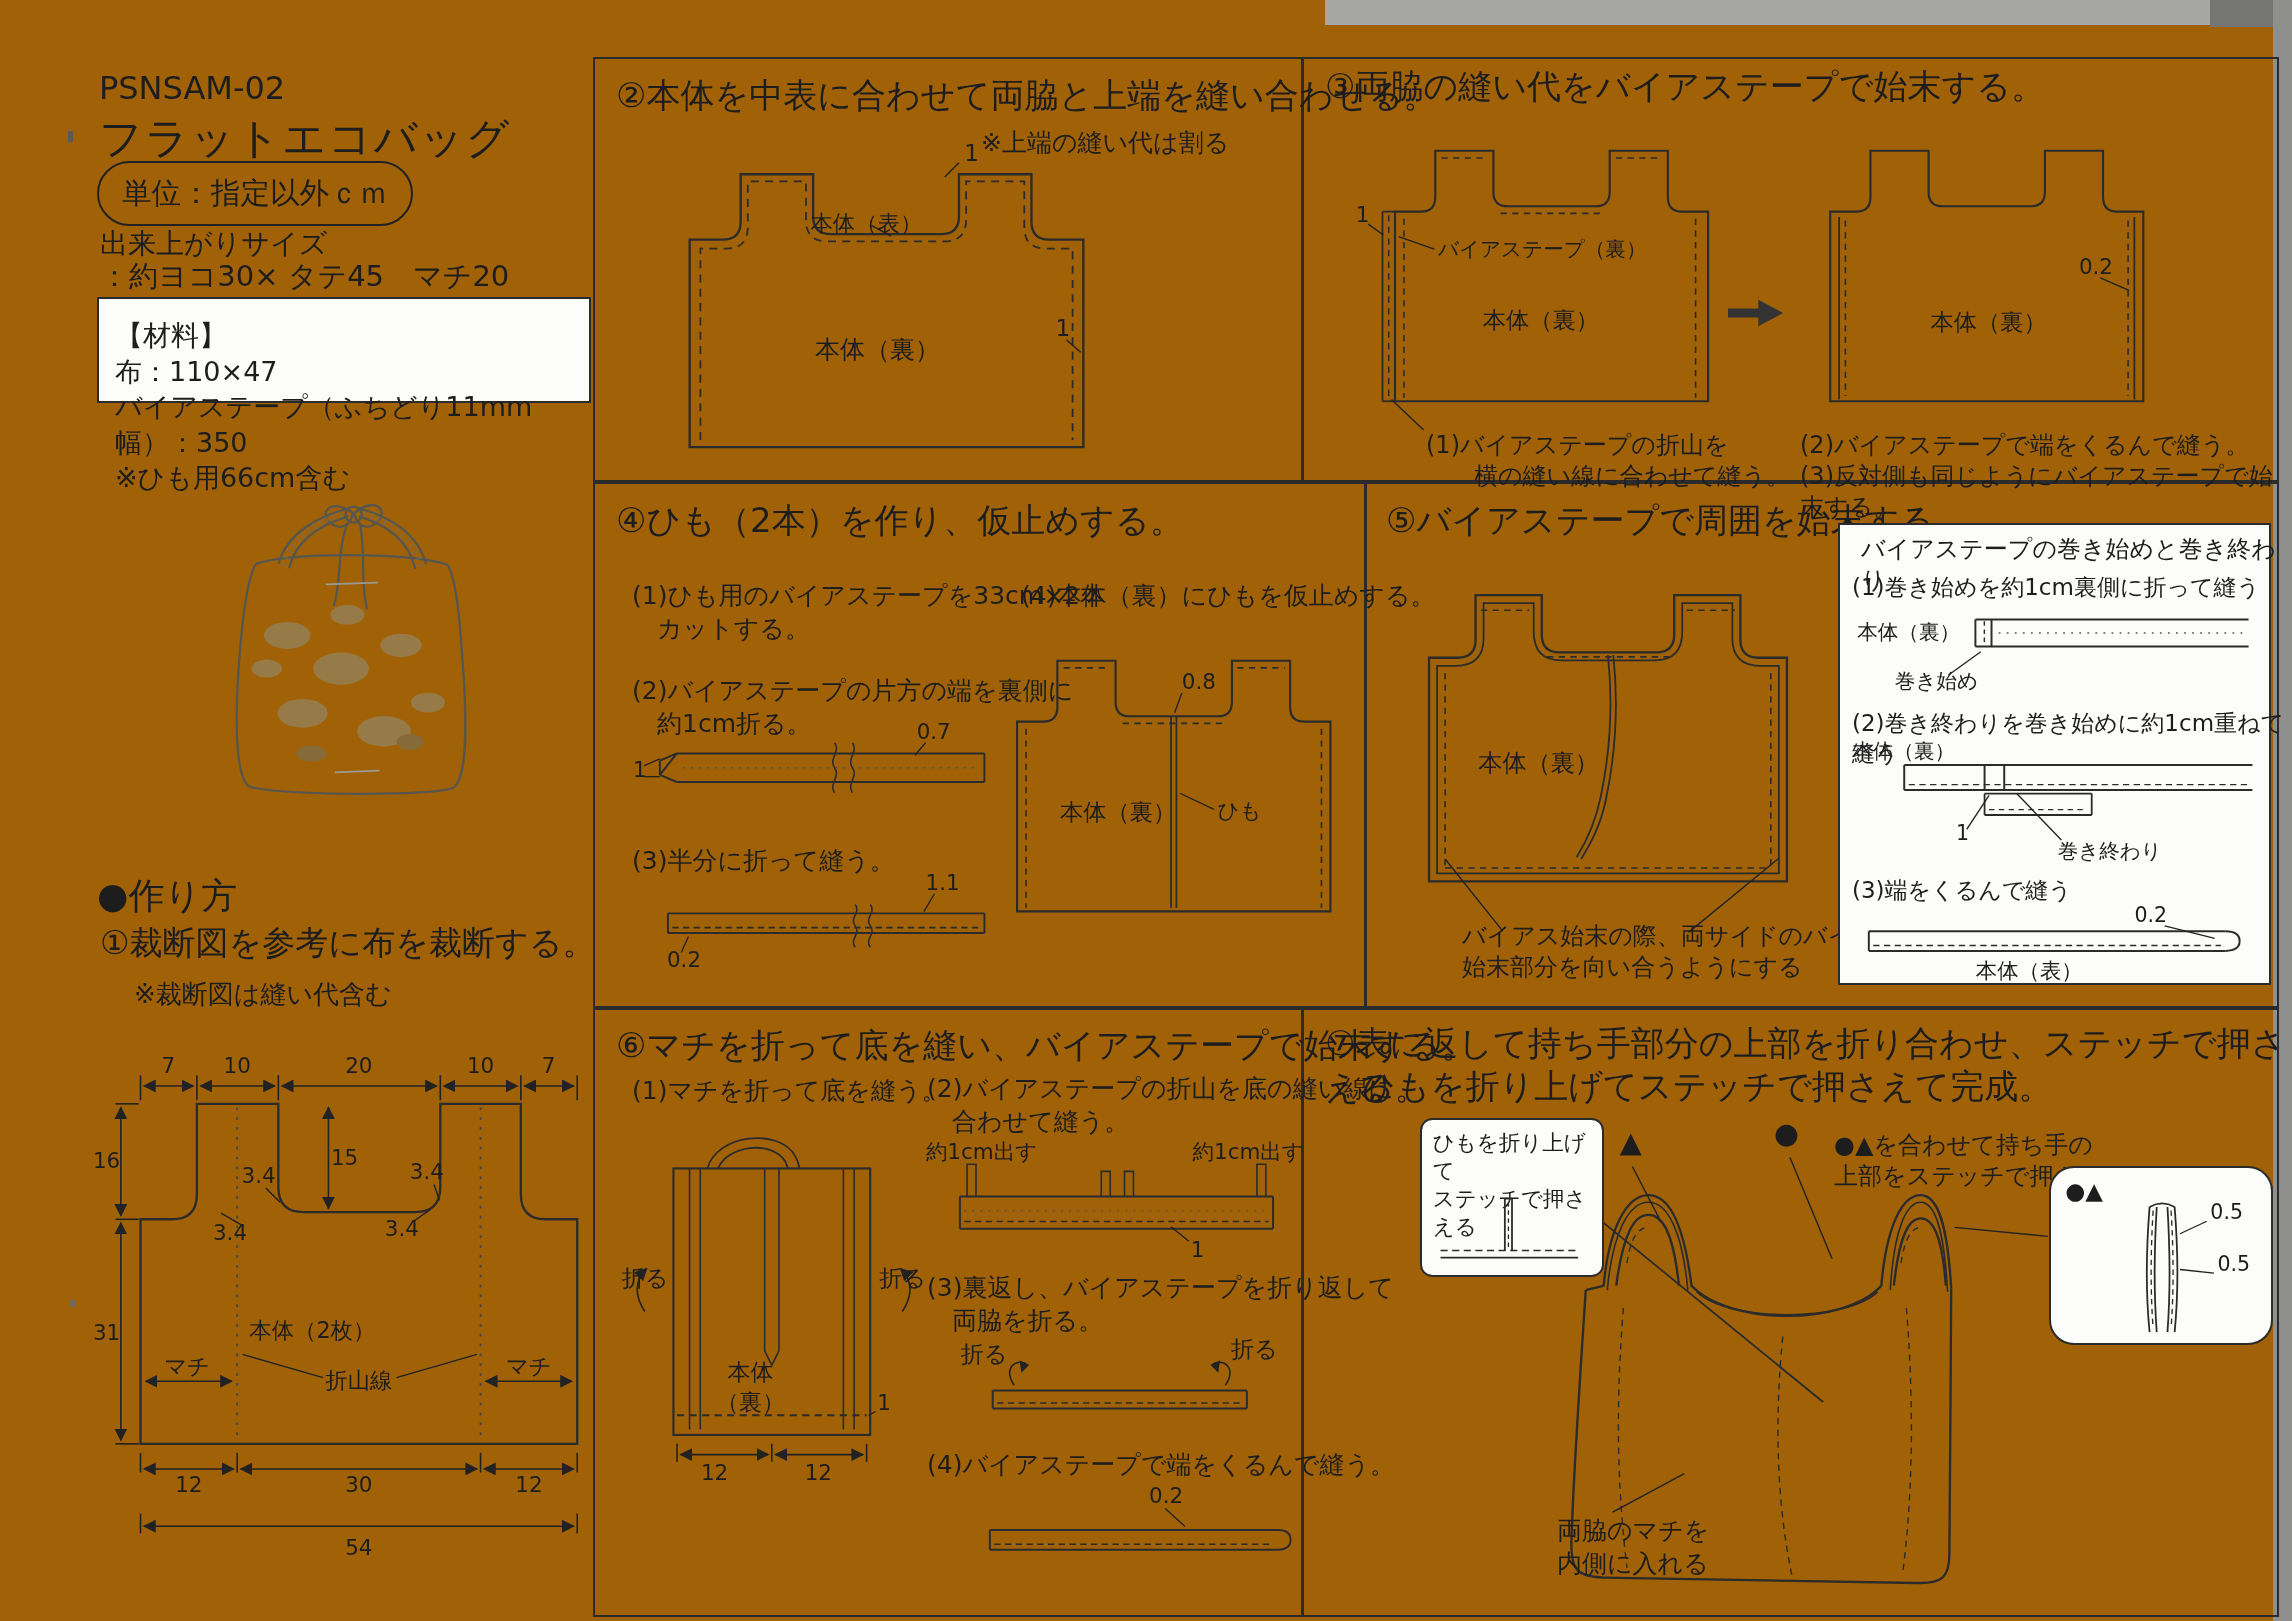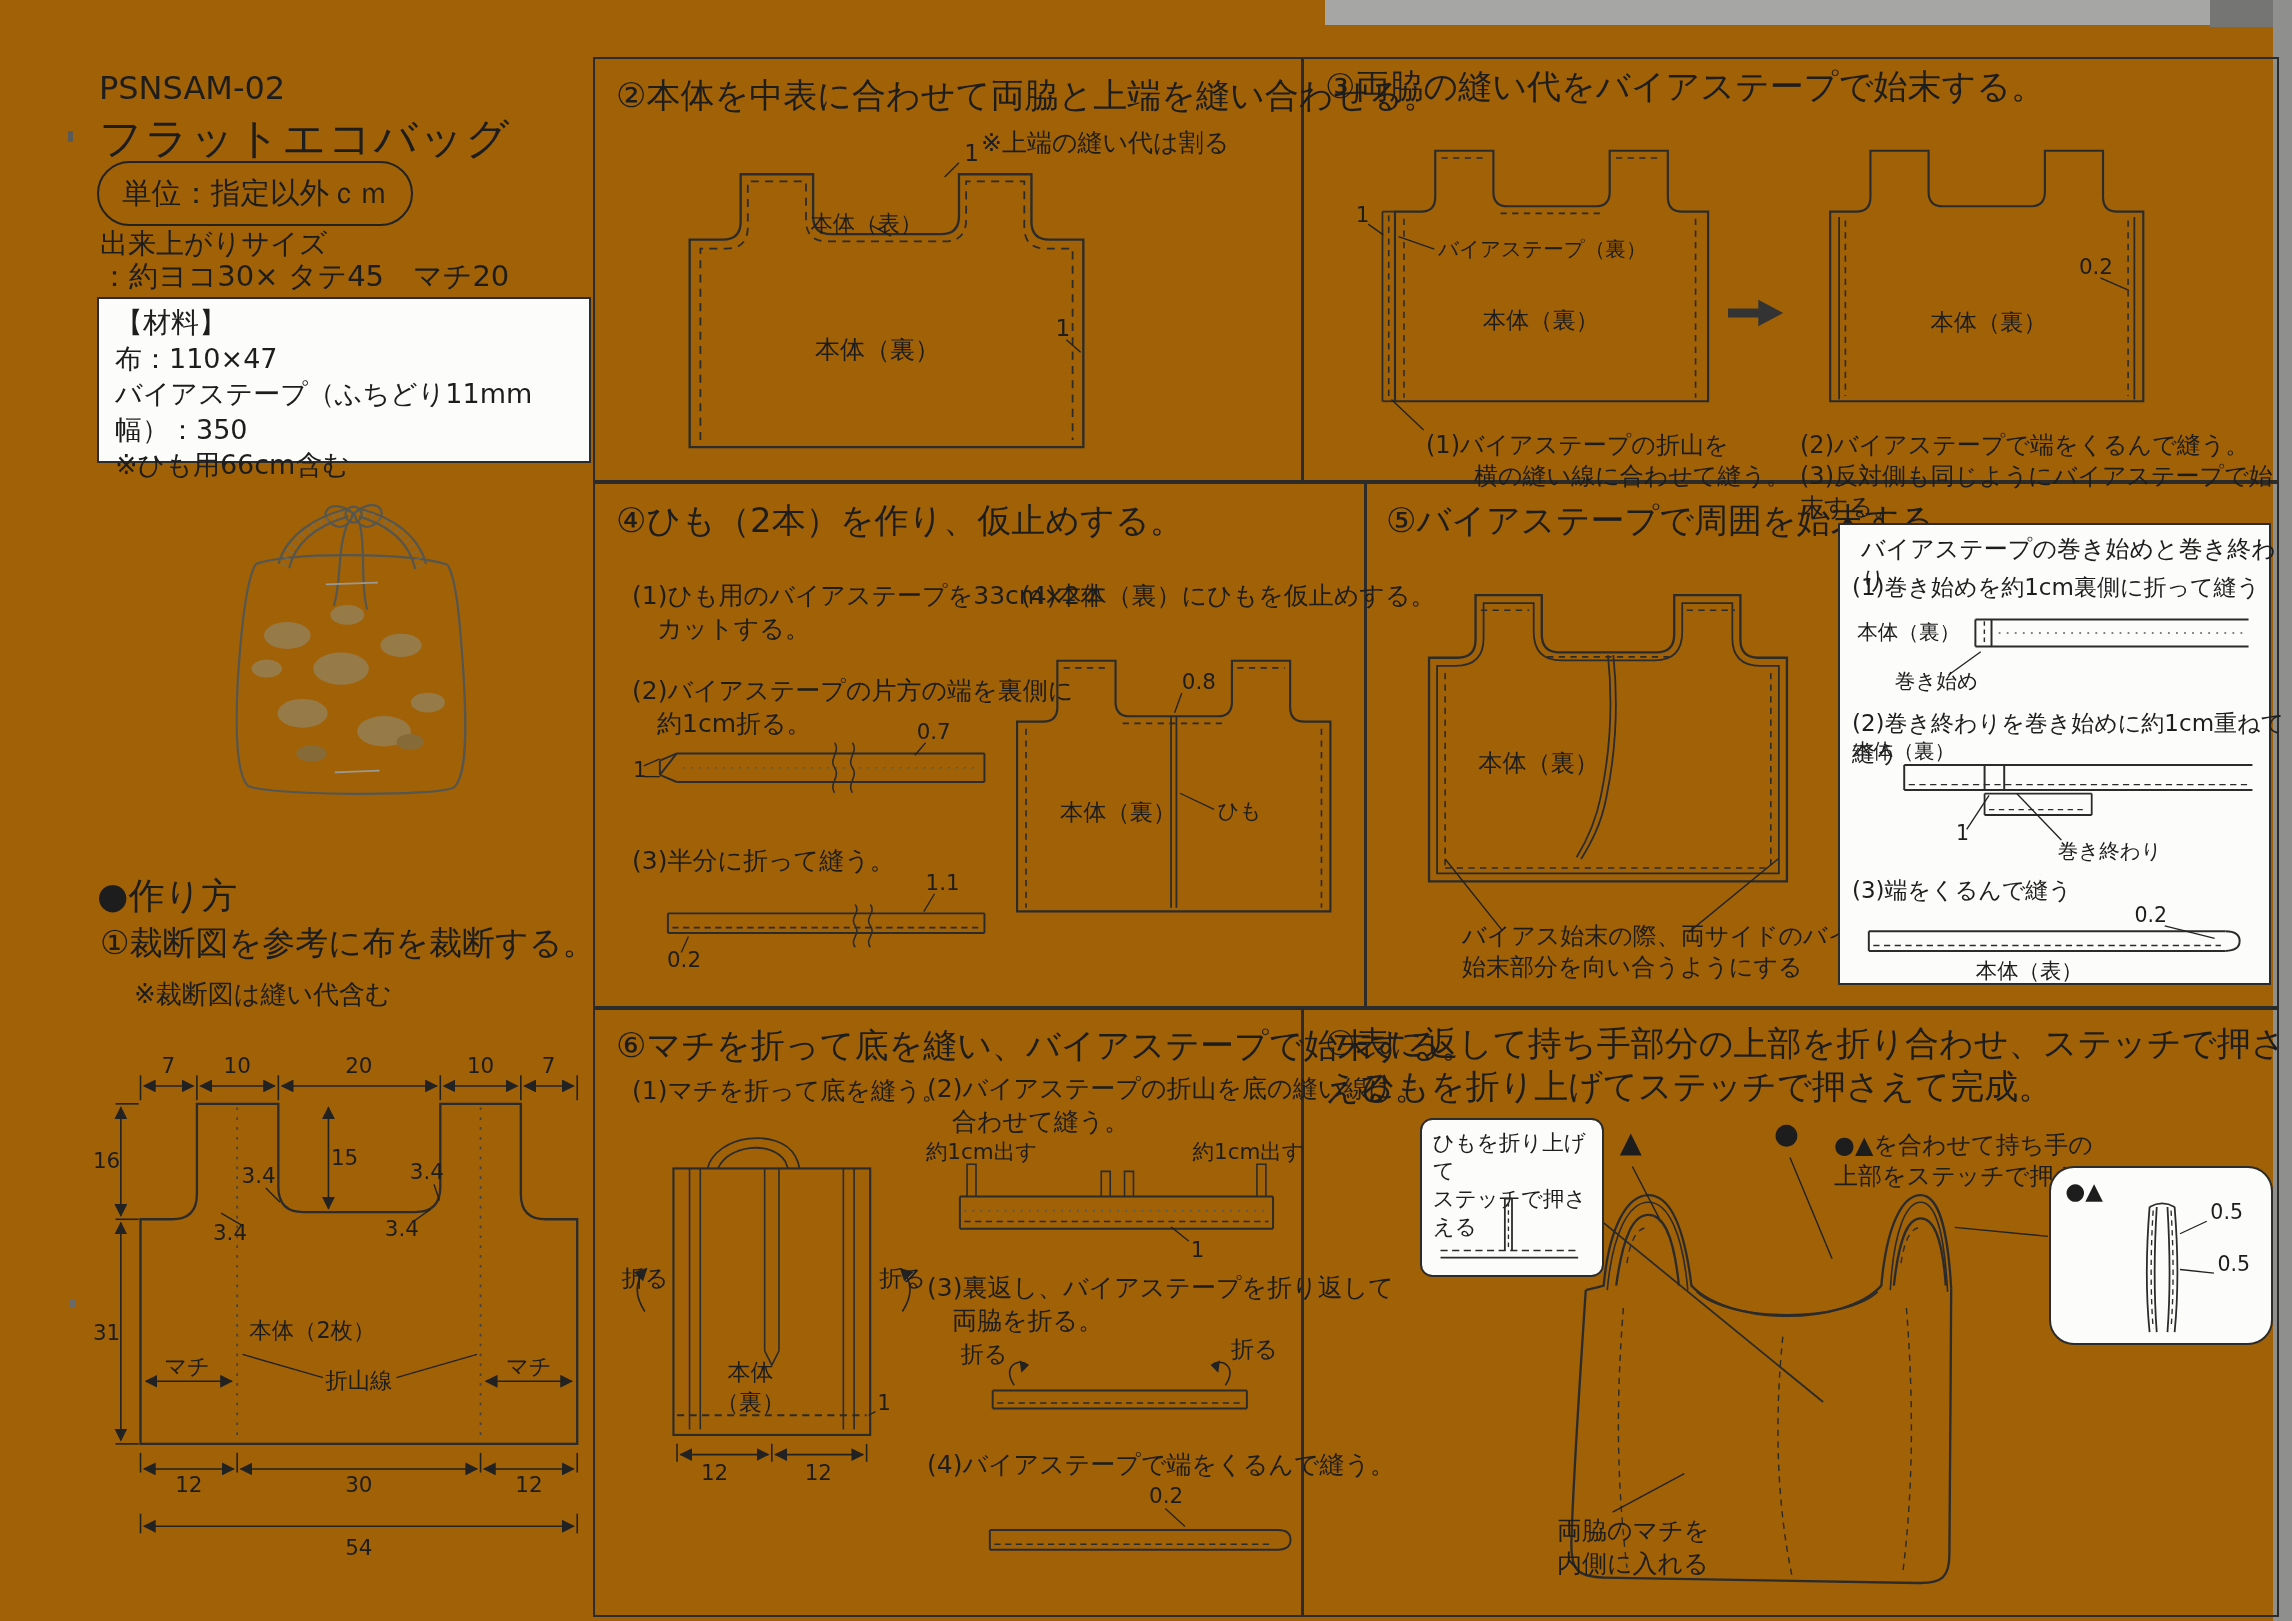--- a/index.html
+++ b/index.html
@@ -27,21 +27,21 @@
   <div class="art" style="left:2273px;top:0;width:19.7px;height:1622px;background:#8f8f8d"></div>
   <div class="art" style="left:68px;top:131px;width:5.4px;height:10.7px;background:#5a5a58"></div>
   <div class="art" style="left:70px;top:1300px;width:4.5px;height:7.2px;background:#6a6a68"></div>
 
   <div class="lbl" style="left:99px;top:68px;font-size:32px">PSNSAM-02</div>
   <div class="lbl" style="left:99px;top:111px;font-size:43px;letter-spacing:1.8px">フラットエコバッグ</div>
   <div class="badge" style="left:97px;top:161px">単位：指定以外ｃｍ</div>
   <div class="lbl" style="left:100px;top:226px;font-size:28px">出来上がりサイズ</div>
   <div class="lbl" style="left:100px;top:258px;font-size:29px">：約ヨコ30× タテ45　マチ20</div>
 
-  <div class="box" style="left:97px;top:297px;width:494px;height:166px;padding:6px 16px">
+  <div class="box" style="left:97px;top:297px;width:494px;height:106px;padding:19px 16px">
     <div class="lbl" style="position:static;font-size:28px">【材料】</div>
     <div class="lbl" style="position:static;font-size:27px">布：110×47</div>
     <div class="lbl" style="position:static;font-size:27px">バイアステープ（ふちどり11mm幅）：350</div>
     <div class="lbl" style="position:static;font-size:27px">※ひも用66cm含む</div>
   </div>
 
   <svg style="left:202px;top:443px" width="296" height="367" viewBox="0 0 330 410">
     <g fill="none" stroke="#55564f" stroke-width="2.5">
       <path d="M60 135 C 50 150 44 200 40 260 C 36 330 40 370 50 382 C 60 394 270 396 282 384 C 294 372 296 330 292 262 C 288 200 284 152 274 136"></path>
       <path d="M60 135 C 100 122 230 122 274 136"></path>

